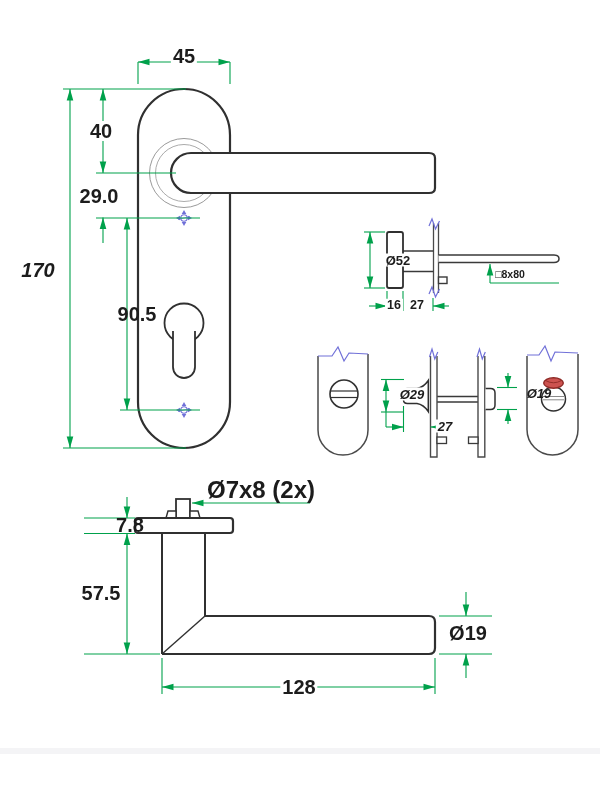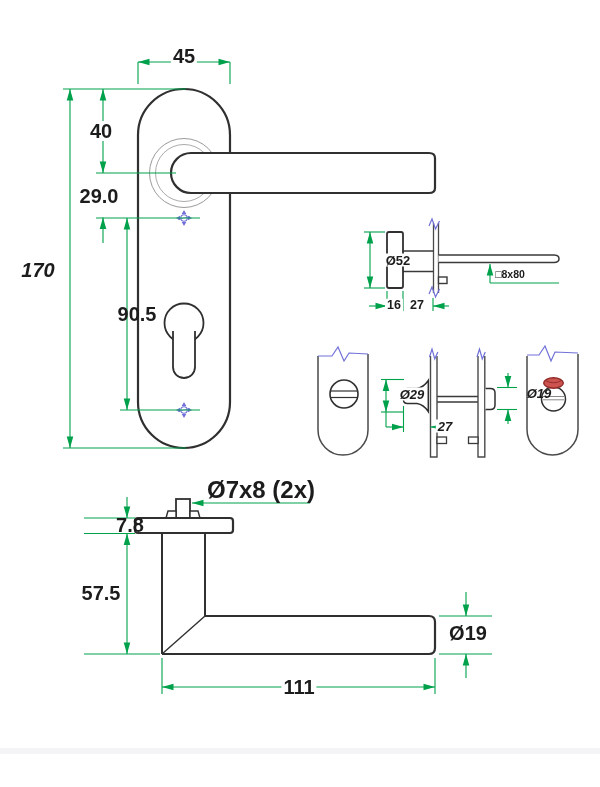--- a/index.html
+++ b/index.html
@@ -169,17 +169,17 @@
 <div class="lbl s12 bg" style="left:417px;top:305px;">27</div>
 <div class="lbl s10" style="left:510px;top:274px;">□8x80</div>
 
 <div class="lbl s13 it bg" style="left:384px;top:394px;">Ø29</div>
 <div class="lbl s13 it bg" style="left:417px;top:426px;">27</div>
 <div class="lbl s13 it" style="left:511px;top:393px;">Ø19</div>
 
 <div class="lbl s19" style="left:261px;top:490px;">Ø7x8 (2x)</div>
 <div class="lbl s20" style="left:106px;top:525px;margin-left:24px;">7.8</div>
 <div class="lbl s20" style="left:101px;top:593px;">57.5</div>
-<div class="lbl s20 bg" style="left:299px;top:687px;">111</div>
+<div class="lbl s20 bg" style="left:299px;top:687px;">128</div>
 <div class="lbl s20" style="left:468px;top:633px;">Ø19</div>
 
 <div class="footer-strip"></div>
 </div>
 
 </body></html>

